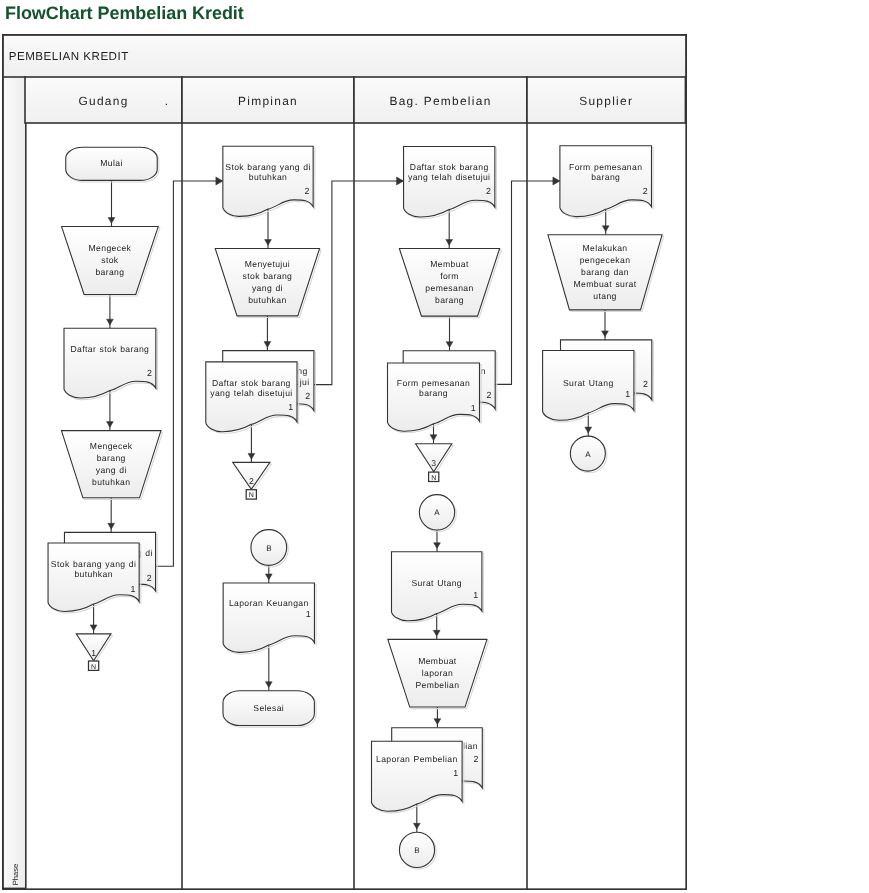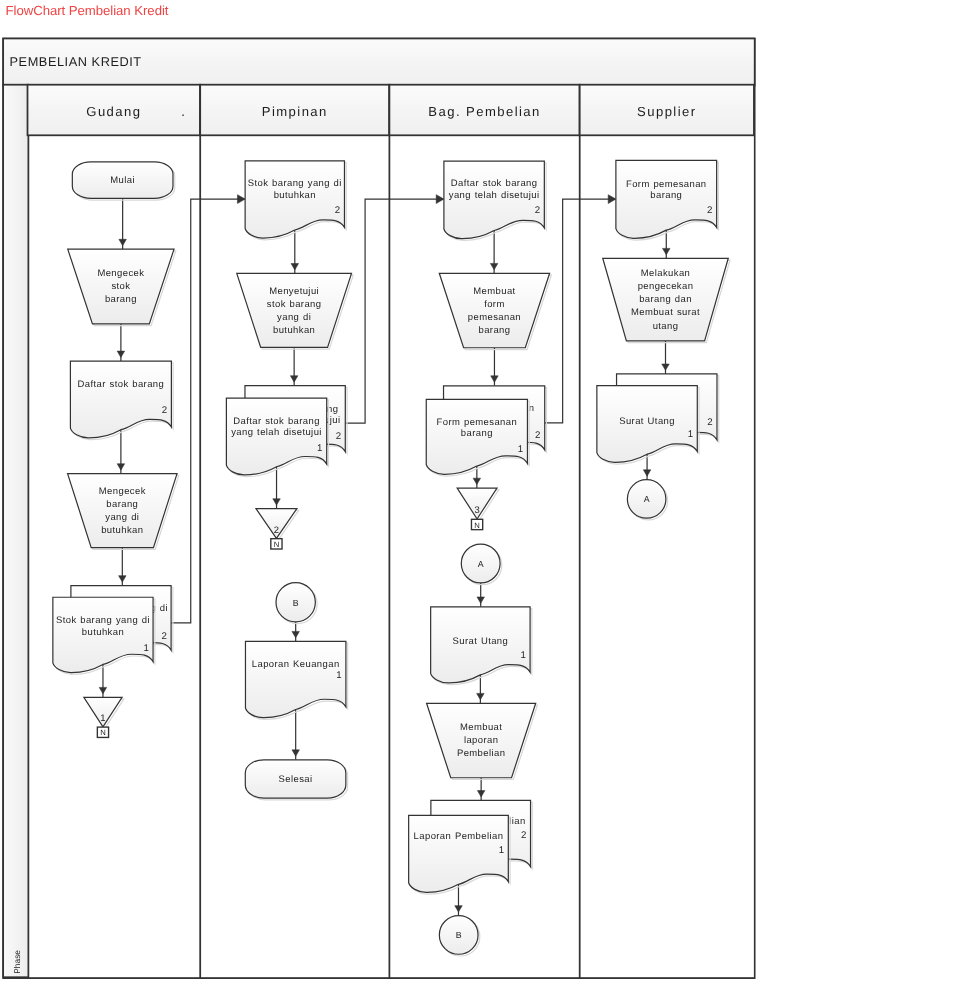--- a/index.html
+++ b/index.html
@@ -1,18 +1,18 @@
 <!DOCTYPE html>
 <html><head>
 <meta charset="utf-8">
 <title>FlowChart Pembelian Kredit</title>
 <style>
   html,body{margin:0;padding:0;background:#ffffff;}
   body{width:869px;height:893px;overflow:hidden;font-family:"Liberation Sans",sans-serif;-webkit-font-smoothing:antialiased;text-rendering:geometricPrecision;}
-  #page-title{position:absolute;left:5px;top:2.8px;font-size:12px;font-weight:normal;color:#ef4444;letter-spacing:-0.05px;}
+  #page-title{position:absolute;left:5px;top:2.8px;font-size:18px;font-weight:bold;color:#14532d;letter-spacing:-0.05px;}
   #frame{position:absolute;left:2px;top:34px;width:685px;height:856px;box-sizing:border-box;}
   svg{display:block;shape-rendering:geometricPrecision;}
   text{-webkit-font-smoothing:antialiased;}
 </style>
 </head>
 <body>
 
 <div id="page-title">FlowChart Pembelian Kredit</div>
 <div id="frame">
   <svg id="chart" width="685" height="856" viewBox="0 0 685 856">

